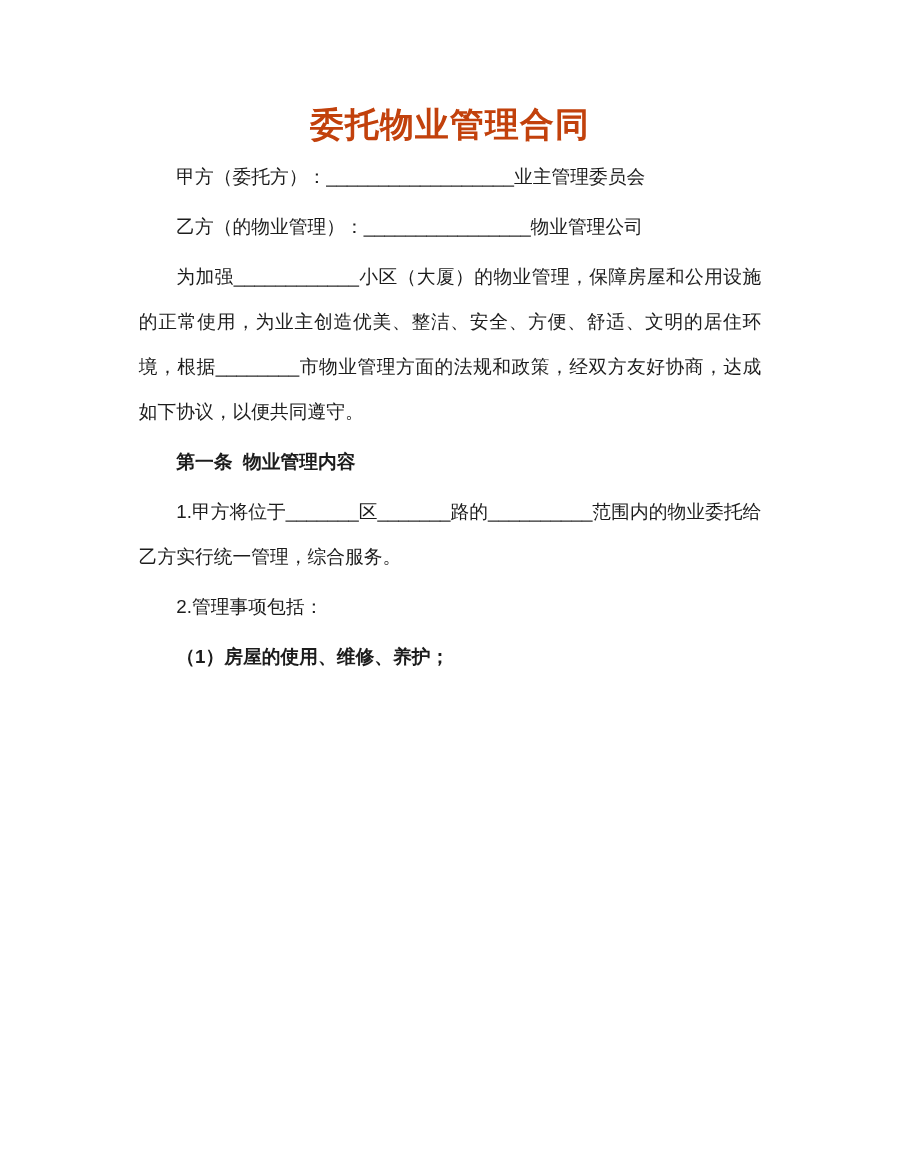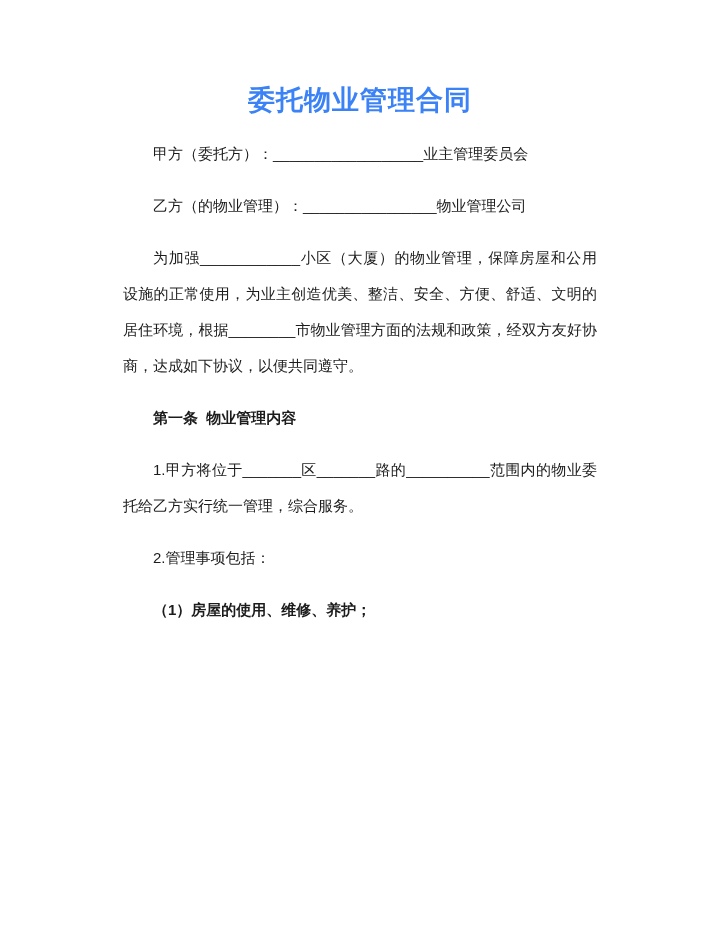--- a/index.html
+++ b/index.html
@@ -20,25 +20,25 @@
     color: #1c1c1c;
     overflow: hidden;
   }
   .title {
     margin: 0;
     font-family: "Liberation Serif", "DejaVu Serif", serif;
     font-weight: bold;
     font-size: 27px;
     line-height: 40px;
     text-align: center;
-    color: #3b82f6;
+    color: #c2410c;
     letter-spacing: 1px;
   }
   .doc p {
-    margin: 16px;
+    margin: 4px;
     text-indent: 2em;
     text-align: justify;
   }
   .heading {
     white-space: pre-wrap;
   }
   .p1 { margin-top: 128px; }
   .p2 { margin-top: 39px; }
   .p3 { margin-top: 43px; }
   .p4 { margin-top: 34px; font-weight: bold; }

